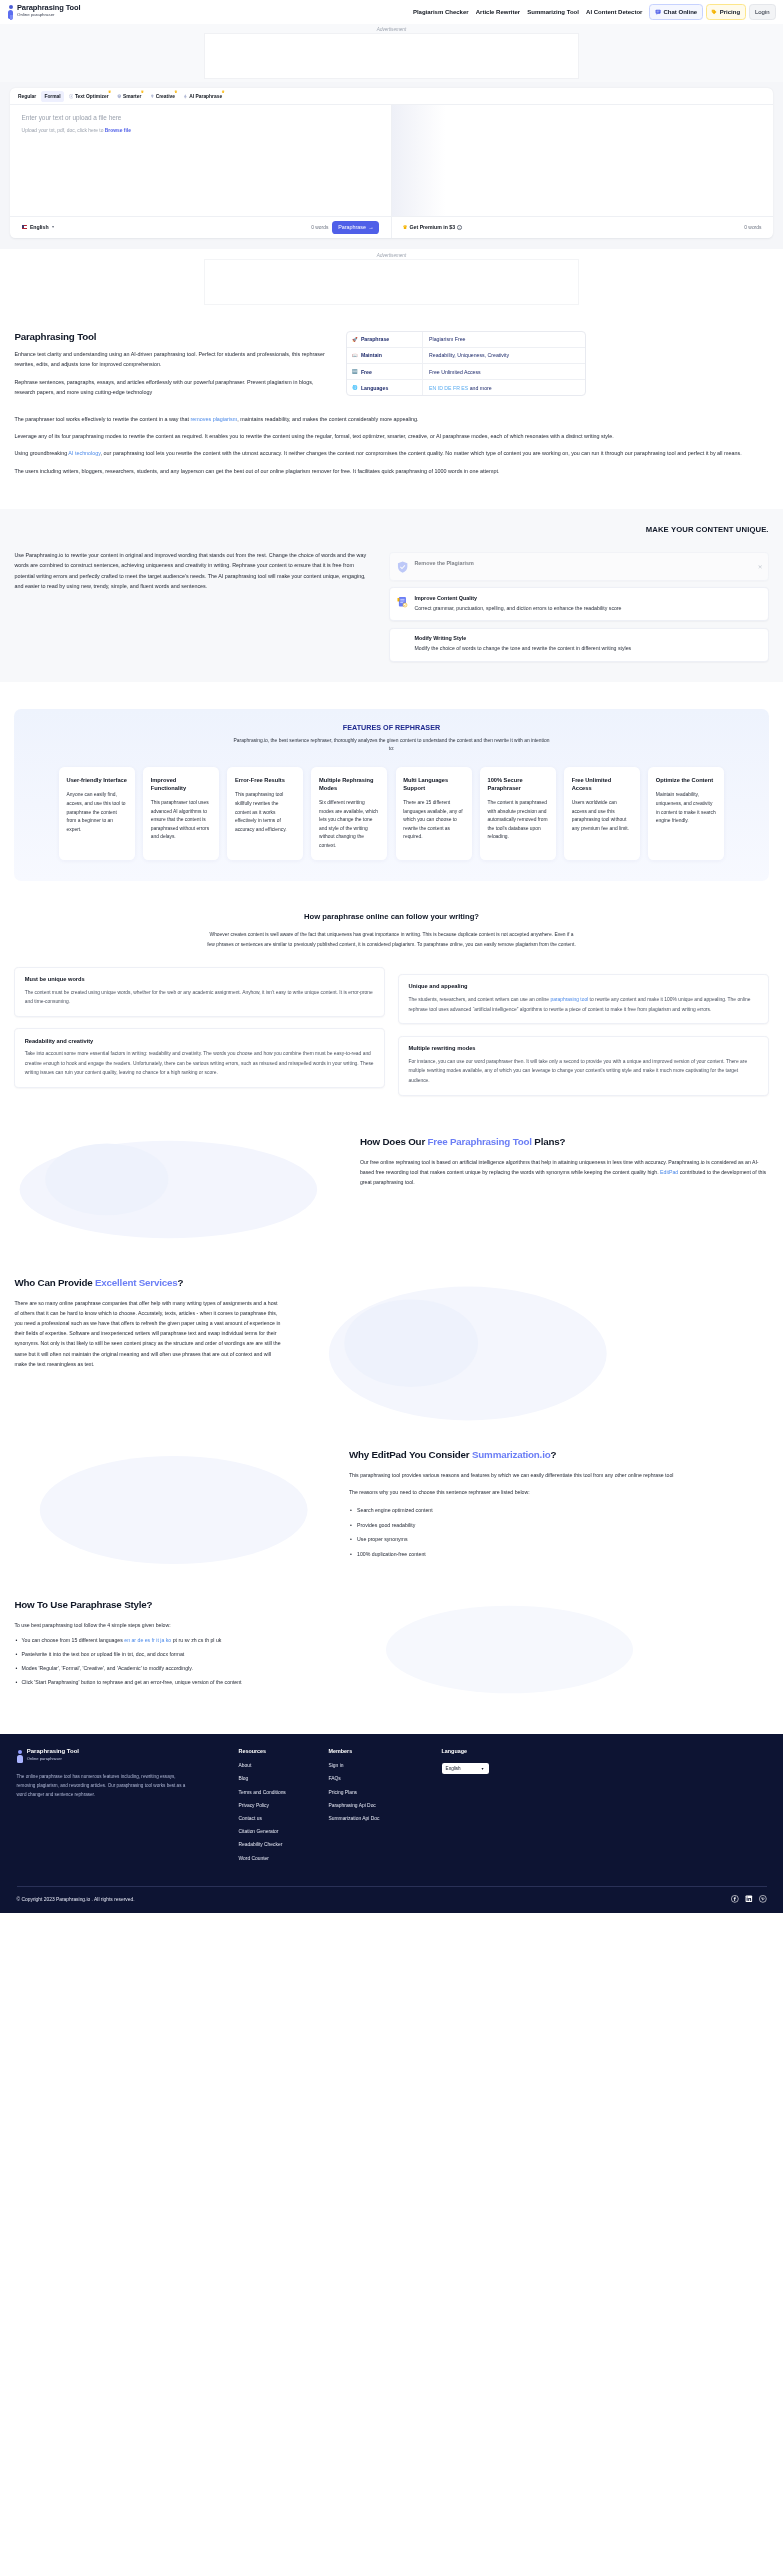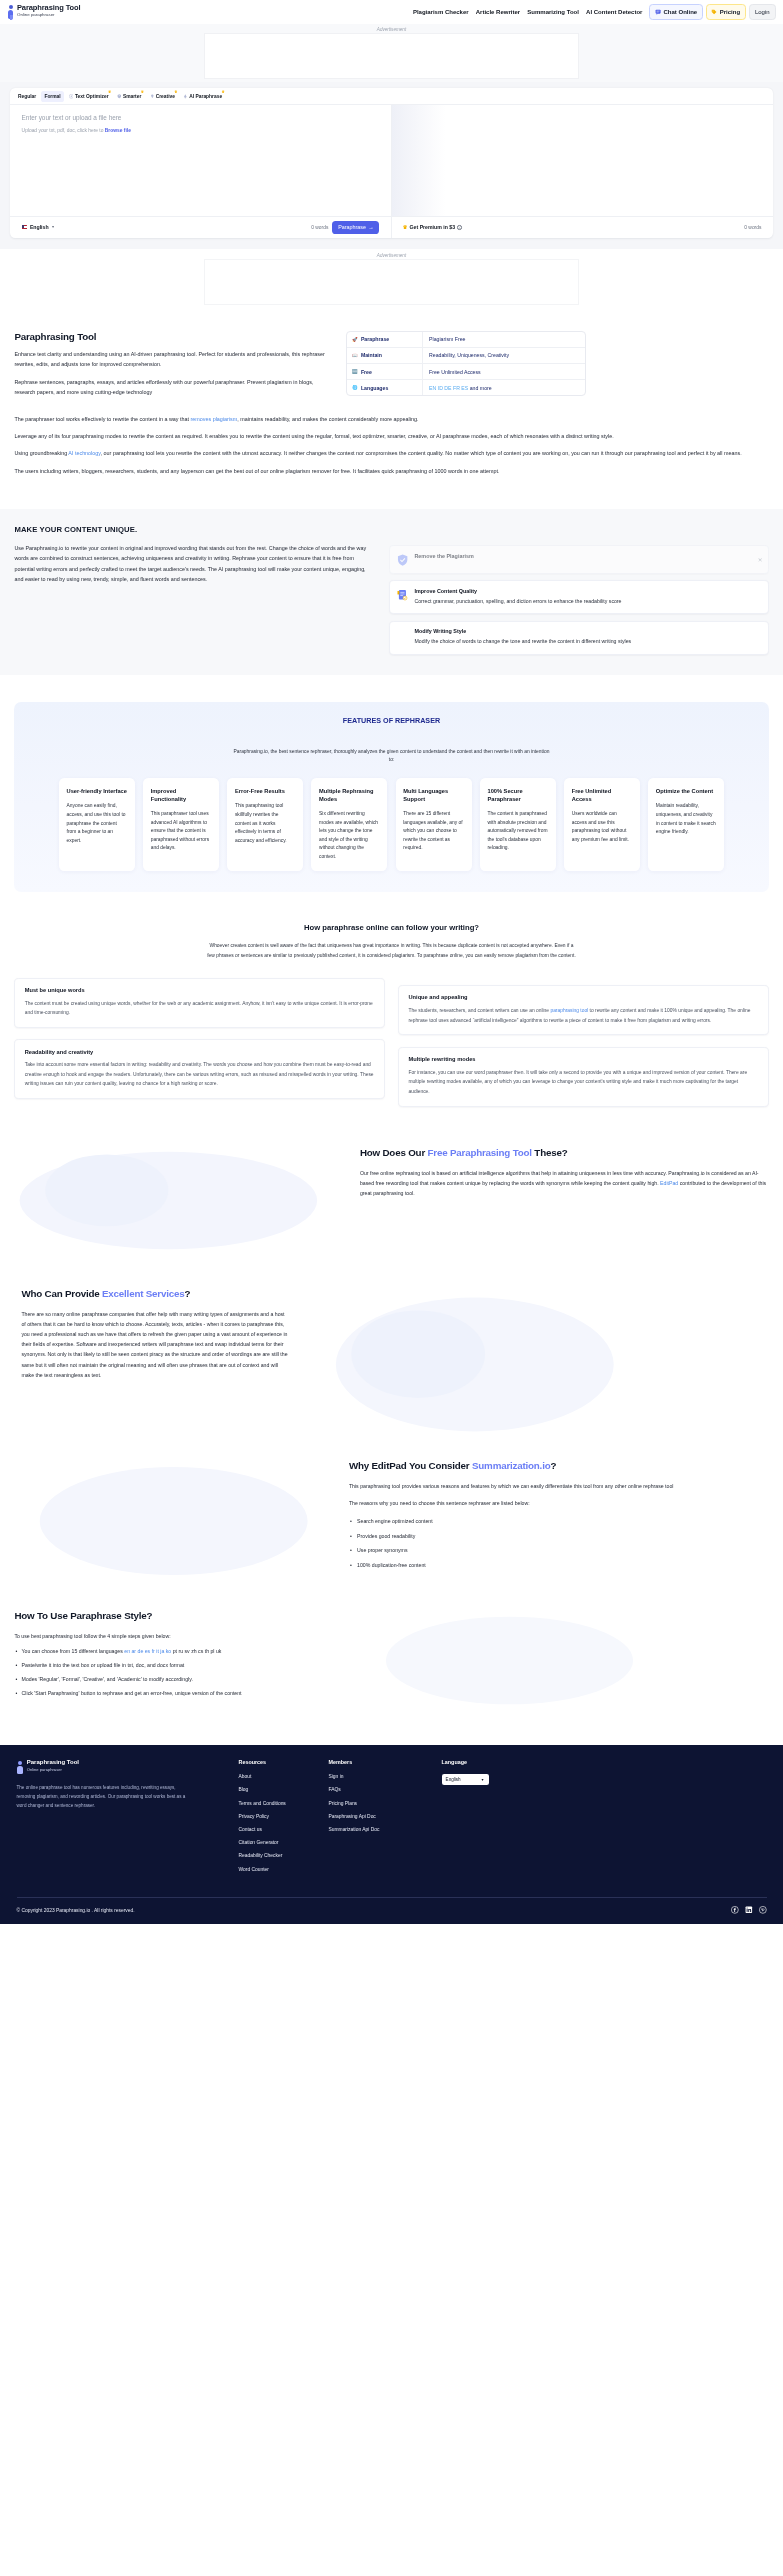--- a/index.html
+++ b/index.html
@@ -110,21 +110,21 @@
   .spec-k { width: 76px; padding: 4.6px 5.7px; font-size: 5.2px; font-weight: bold; color: #1d2a6b; display: flex; align-items: center; gap: 2.6px; border-right: 0.5px solid #eef0f4;}
   .spec-v { padding: 4.6px 6.2px; font-size: 5.2px; color: #1d2a6b; }
   .spec-v .langs { color: #5bacf0; }
   .emoji { font-size: 4.6px; }
 
   .intro-copy { padding: 9.3px 14.4px 0; display:flex; }
   .intro-copy .col { width: 732px; }
 
   
   .unique-wrap { background: #f7f8fa; margin-top: 26px; padding: 15.5px 14.4px 20.6px; position: relative; }
-  h2.uniq { font-size: 7.7px; font-weight: bold; letter-spacing: 0.1px; margin-bottom: 9px; }
+  h2.uniq { font-size: 7.7px; font-weight: bold; letter-spacing: 0.1px; margin-bottom: 16px; text-align: right; }
   .uniq-row { display: flex; gap: 13.4px; align-items: flex-start; }
   .uniq-left { width: 361px; }
   .uniq-left p { font-size: 5.4px; line-height: 1.95; color: #1f2430; }
   .uniq-right { flex: 1; display: flex; flex-direction: column; gap: 6.2px; padding-top: 2.1px;}
   .mini-card {
     background: #fff; border-radius: 4.6px; border: 0.5px solid #eef0f6;
     box-shadow: 0 0.5px 1.5px rgba(16,24,40,.04);
     padding: 6.7px 7.7px 7.2px; display: flex; gap: 5.7px; align-items: flex-start; position: relative;
   }
   .mini-card.dim { opacity: .55; }
@@ -132,21 +132,21 @@
   .mc-title { font-size: 5.4px; font-weight: bold; margin-bottom: 3.1px; color: #0f1420; }
   .mc-body { font-size: 5.2px; line-height: 1.75; color: #2b313d; }
   .close-x { position: absolute; right: 5.2px; top: 50%; transform: translateY(-50%); font-size: 5.7px; color: #9ca3af; cursor: pointer; }
 
   
   .features {
     margin: 27px 14.4px 0; border-radius: 7.2px;
     background: linear-gradient(180deg,#eef3fd 0%, #f3f6fe 55%, #f7f9ff 100%);
     padding: 13.4px 19.6px 20.6px; position: relative;
   }
-  .feat-title { text-align: center; font-size: 7.2px; font-weight: bold; color: #1f2a8f; margin-bottom: 23px; }
+  .feat-title { text-align: center; font-size: 7.2px; font-weight: bold; color: #1f2a8f; margin-bottom: 5px; }
   .feat-sub { text-align: center; font-size: 4.9px; line-height: 1.75; color: #2b313d; max-width: 319px; margin: 0 auto 13.4px; }
   .feat-grid { display: flex; flex-wrap: wrap; gap: 8.2px; justify-content: center; }
   .feat-card {
     background: #fff; border-radius: 5.2px; box-shadow: 0 1px 4.1px rgba(31,42,143,.05);
     width: 76px; min-height: 93px; padding: 9.8px 7.7px;
   }
   .feat-card h4 { font-size: 5.7px; font-weight: bold; line-height: 1.35; margin-bottom: 6.7px; color: #0f1420; }
   .feat-card p { font-size: 4.9px; line-height: 1.75; color: #2b313d; }
 
   
@@ -167,21 +167,21 @@
   
   .how-works { margin-top: 32px; padding: 0 14.4px; display: flex; gap: 15.5px; position: relative; min-height: 124px;}
   .hw-left { width: 330px; position: relative; }
   .hw-right { flex: 1; padding-top: 7.2px; }
   h2.hl { font-size: 9.8px; font-weight: bold; line-height: 1.45; margin-bottom: 8.2px; letter-spacing: -0.2px;}
   .accent { color: #6b7ef5; }
   .hw-right p { font-size: 5.2px; line-height: 1.95; color: #1f2430; }
   .hw-right p a { color: #4b89e8; text-decoration: none; }
 
   
-  .who { margin-top: 24px; padding: 0 14.4px; display: flex; gap: 15.5px; margin-left: 7px; }
+  .who { margin-top: 24px; padding: 0 14.4px; display: flex; gap: 15.5px; }
   .who-left { width: 268px; }
   .who-left p { font-size: 5.2px; line-height: 1.95; color: #1f2430; }
   .who-right { flex: 1; }
 
   
   .why { margin-top: 15.5px; padding: 0 14.4px; display: flex; gap: 15.5px; }
   .why-left { width: 319px; }
   .why-right { flex: 1; }
   .why-right p { font-size: 5.2px; line-height: 1.95; color: #1f2430; margin-bottom: 6.2px; }
   .bullets { list-style: none; }
@@ -524,21 +524,21 @@
 
   <div class="how-works">
     <div class="hw-left">
       <svg width="319" height="118" viewBox="0 0 620 230">
         <ellipse cx="300" cy="120" rx="290" ry="95" fill="#f3f5fd"></ellipse>
         <ellipse cx="180" cy="100" rx="120" ry="70" fill="#eef2fc"></ellipse>
       </svg>
     </div>
     <div class="hw-right">
       <h2 class="hl">
-        <span>How Does Our </span><span class="accent">Free Paraphrasing Tool</span><span> These?</span>
+        <span>How Does Our </span><span class="accent">Free Paraphrasing Tool</span><span> Plans?</span>
       </h2>
       <p>
         <span>Our free online rephrasing tool is based on artificial intelligence algorithms that help in attaining uniqueness in less time with accuracy. Paraphrasing.io is considered as an AI-based free rewording tool that makes content unique by replacing the words with synonyms while keeping the content quality high. </span><a href="#">EditPad</a><span> contributed to the development of this great paraphrasing tool.</span>
       </p>
     </div>
   </div>
 
   <div class="who">
     <div class="who-left">
       <h2 class="hl">

